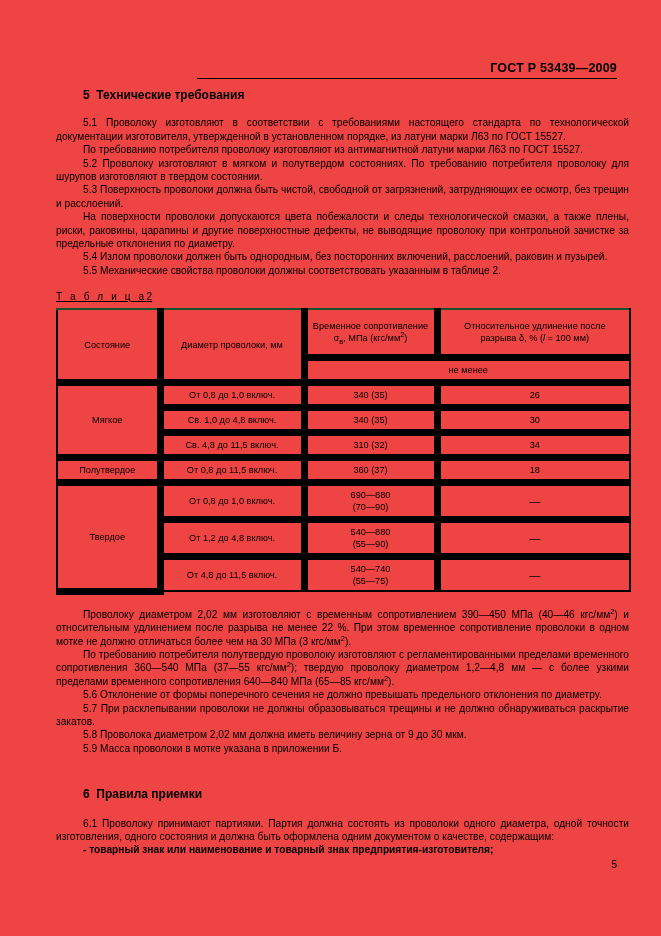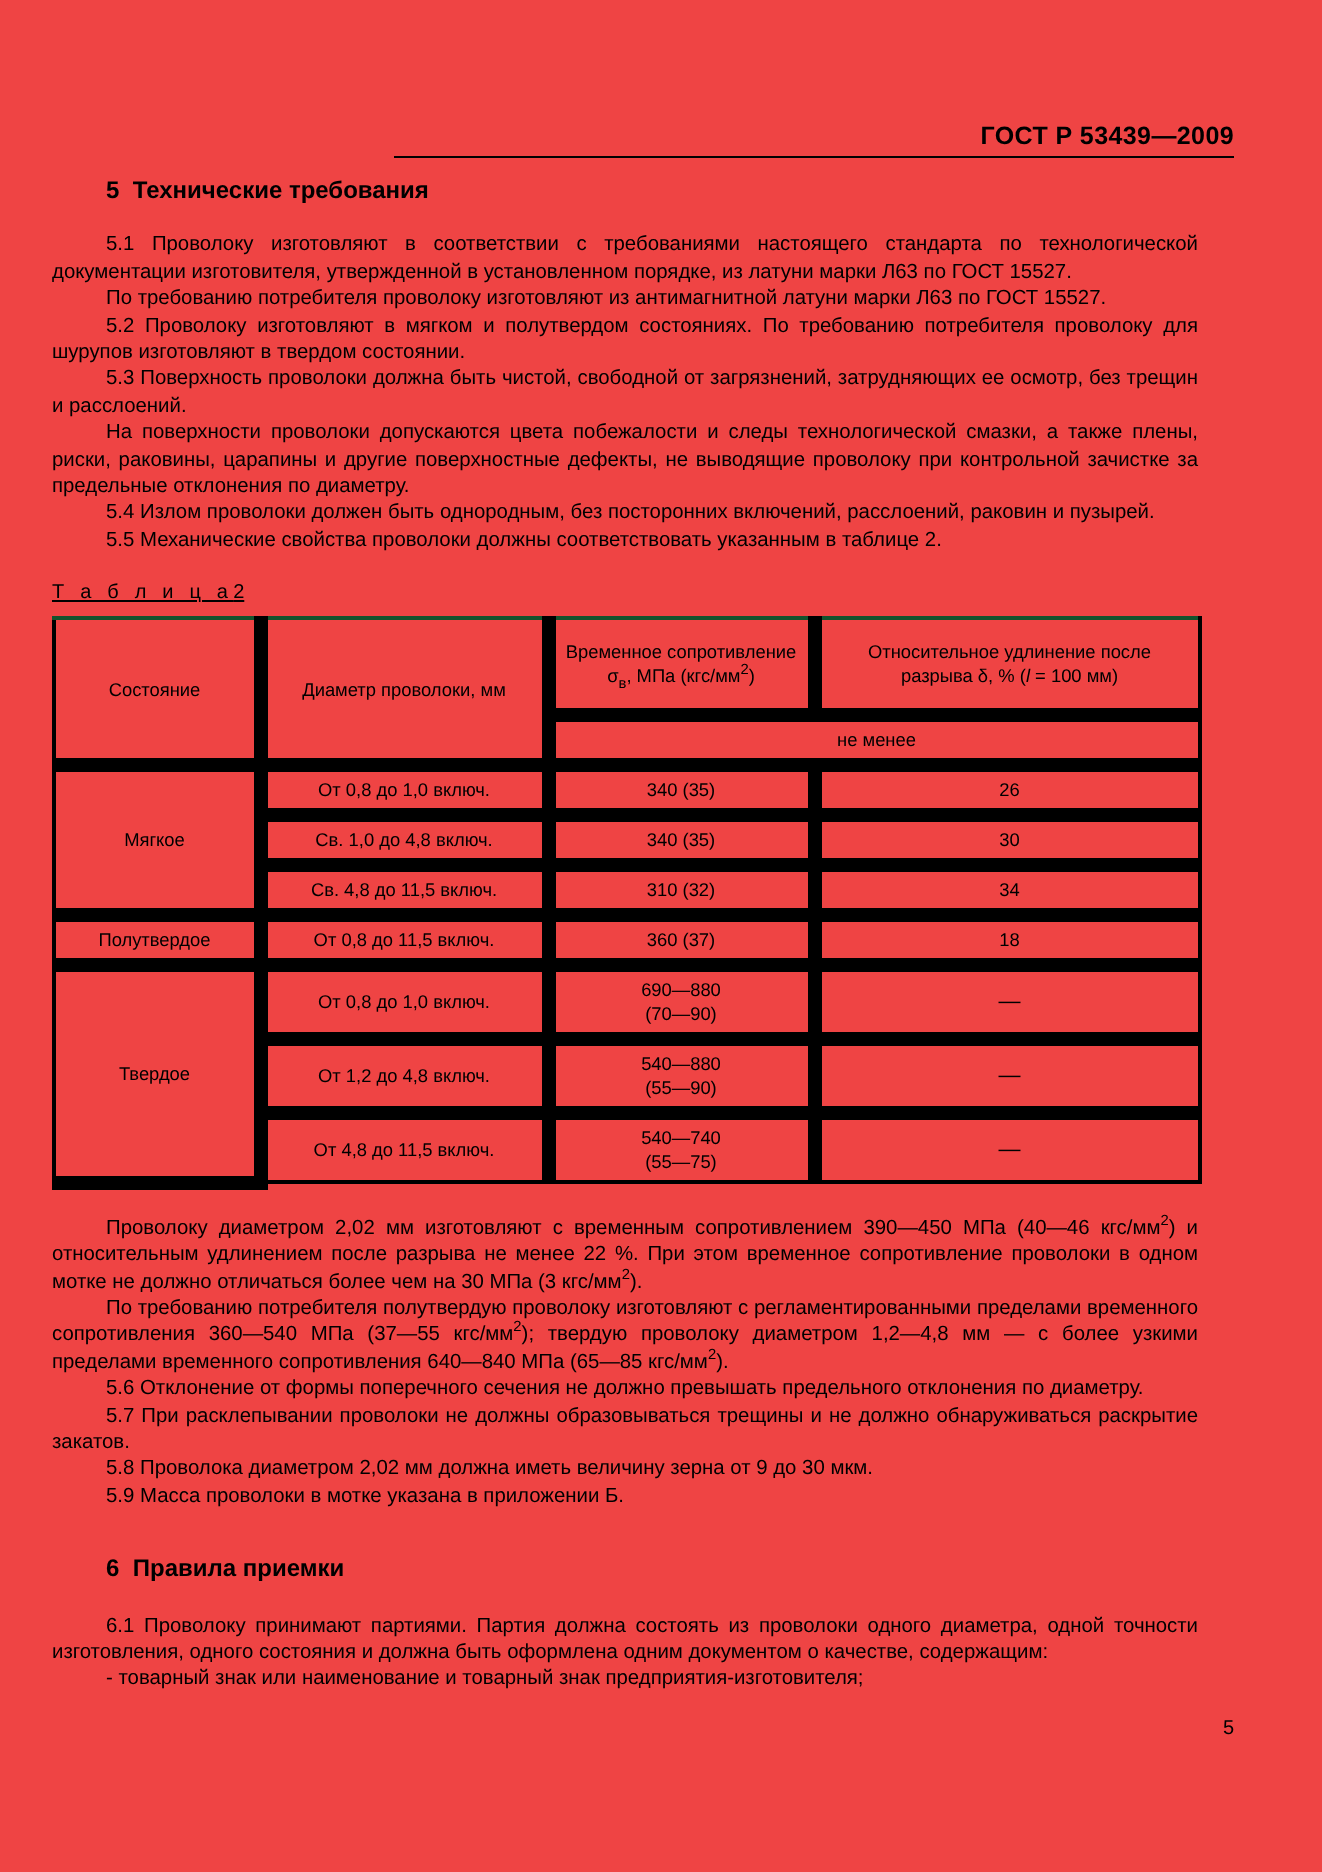--- a/index.html
+++ b/index.html
@@ -38,47 +38,48 @@
   }
   .header-rule {
     margin-top: 3px;
     border-bottom: 1px solid #000;
     width: 100%;
   }
 
   
   .content {
     position: absolute;
-    left: 26px;
+    left: 56px;
     top: 88px;
     width: 573px;
   }
 
   h2.section {
     font-size: 12px;
     font-weight: bold;
     margin: 0 0 14px 0;
     padding-left: 27px;
     line-height: 1.2;
   }
   h2.section.second {
-    margin-top: 22px;
+    margin-top: 32px;
     margin-bottom: 15px;
   }
 
   p.para {
     font-size: 10.2px;
     line-height: 13.4px;
     margin: 0;
     text-align: justify;
     text-indent: 27px;
     hyphens: manual;
   }
   p.para.dash {
     text-indent: 27px;
+    font-weight: bold;
   }
 
   sup.sup {
     font-size: 7.4px;
     vertical-align: super;
     line-height: 0;
   }
   sub.sub {
     font-size: 7.4px;
     vertical-align: sub;

